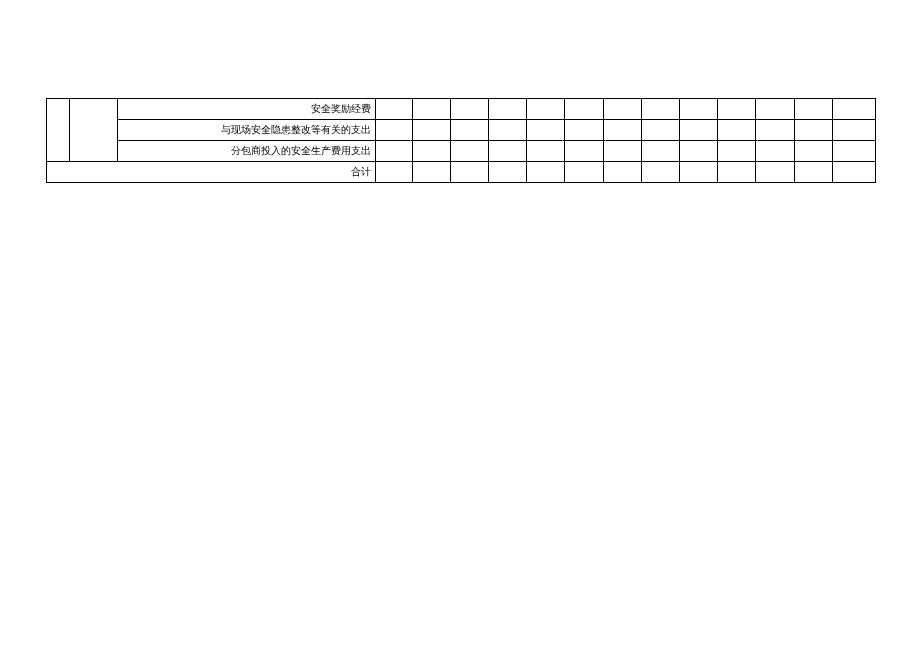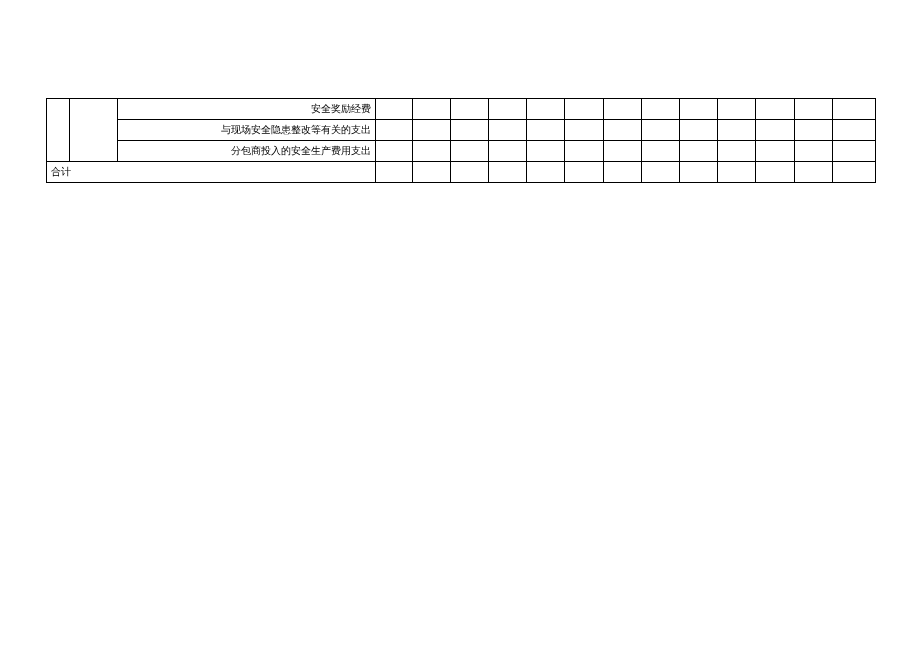--- a/index.html
+++ b/index.html
@@ -55,21 +55,21 @@
       border-bottom: none;
     }
     .merged-left-bot {
       border-top: none;
     }
     .merged-left-mid {
       border-top: none;
       border-bottom: none;
     }
     .txt-center {
-      text-align: left;
+      text-align: right;
     }
     .txt-left {
       text-align: right;
     }
   </style>
 </head>
 <body>
 
 <div class="table-wrap">
   <table>

